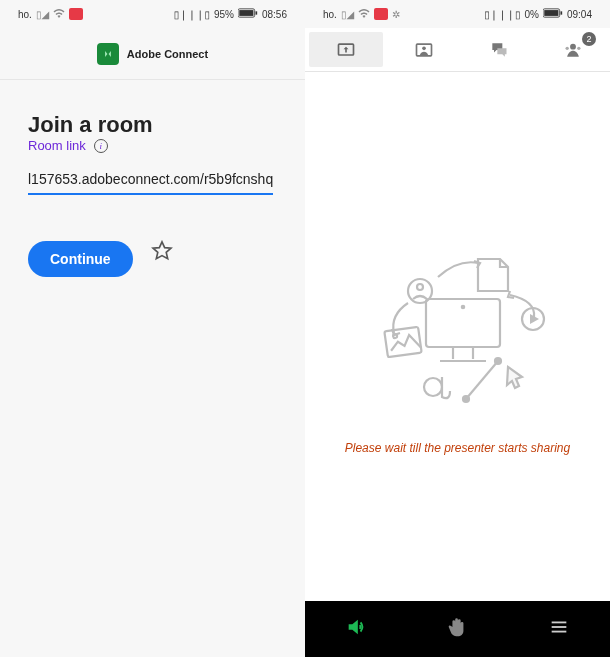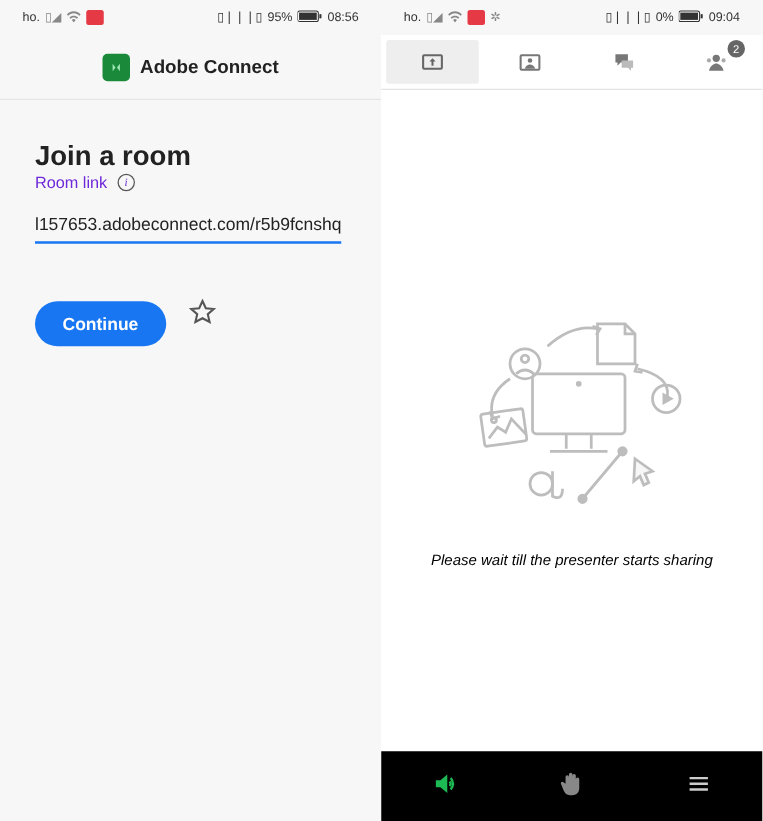--- a/index.html
+++ b/index.html
@@ -54,21 +54,21 @@
     background: #f7f7f7;
     border-bottom: 1px solid #e6e6e6;
   }
   .app-logo {
     width: 22px; height: 22px; border-radius: 4px;
     background: #1a8a3a;
     display:flex; align-items:center; justify-content:center;
     color:#0a3; position:relative;
   }
   .app-logo svg { width:14px; height:14px; }
-  .app-title { font-weight: 700; font-size: 15px; color:#222; }
+  .app-title { font-weight: 700; font-size: 11px; color:#222; }
 
   
   .body-left {
     padding: 32px 28px 0 28px;
     background: #f7f7f7;
     flex: 1;
   }
   .page-heading { font-size: 22px; font-weight: 700; color:#222; }
   .field-label-row {
     display:flex; align-items:center; gap:8px; font-size:13px; color:#6d28d9; margin-bottom:14px;
@@ -107,21 +107,21 @@
     padding: 16px 18px 8px 18px;
   }
   .section-title { font-size:13px; font-weight:700; color:#333; letter-spacing:0.3px; }
   .fullscreen-ic svg { width:18px; height:18px; stroke:#444; fill:none; stroke-width:2; }
 
   .illus-wrap {
     flex:1; display:flex; flex-direction:column; align-items:center; justify-content:center;
     padding: 10px 16px 20px 16px;
   }
   .illus { width:220px; height:170px; margin-top:40px; }
-  .wait-text { font-size:12px; font-style:italic; color:#000000; margin-top:22px; text-align:center; }
+  .wait-text { font-size:12px; font-style:italic; color:#c2410c; margin-top:22px; text-align:center; }
 
   
   .bottom-nav {
     height:56px; background:#000; display:flex; align-items:center; justify-content:space-around;
   }
   .bottom-nav .nav-ic { color:#888; cursor:pointer; }
   .bottom-nav .nav-ic.active { color:#1db954; }
   .bottom-nav svg { width:22px; height:22px; }
 </style>
 </head>

